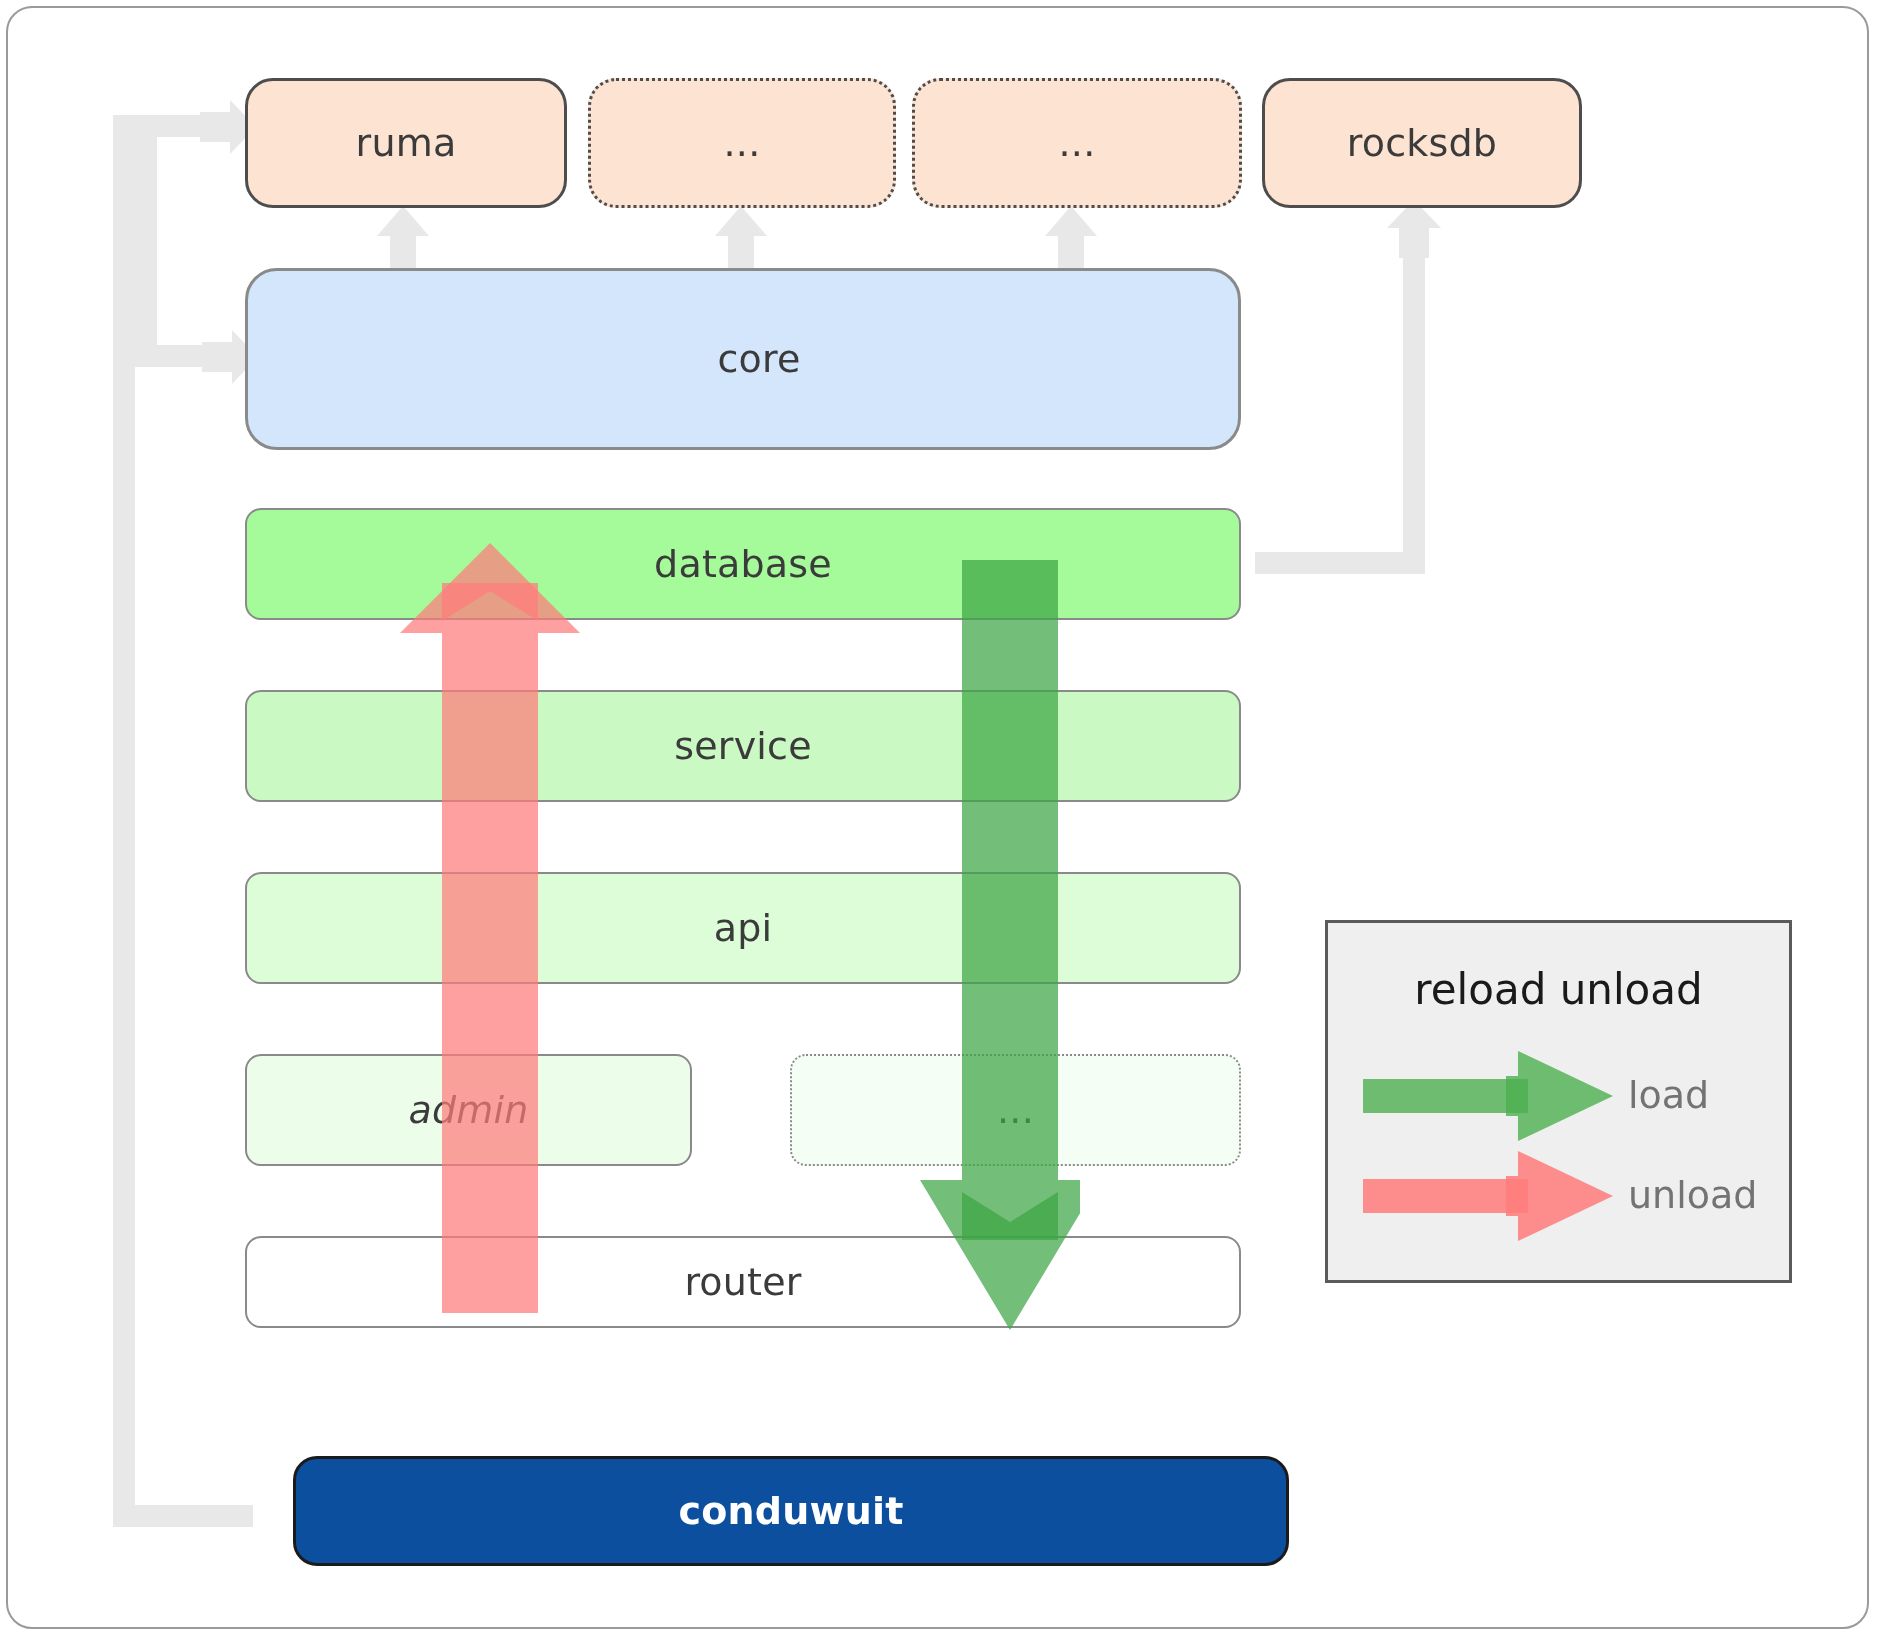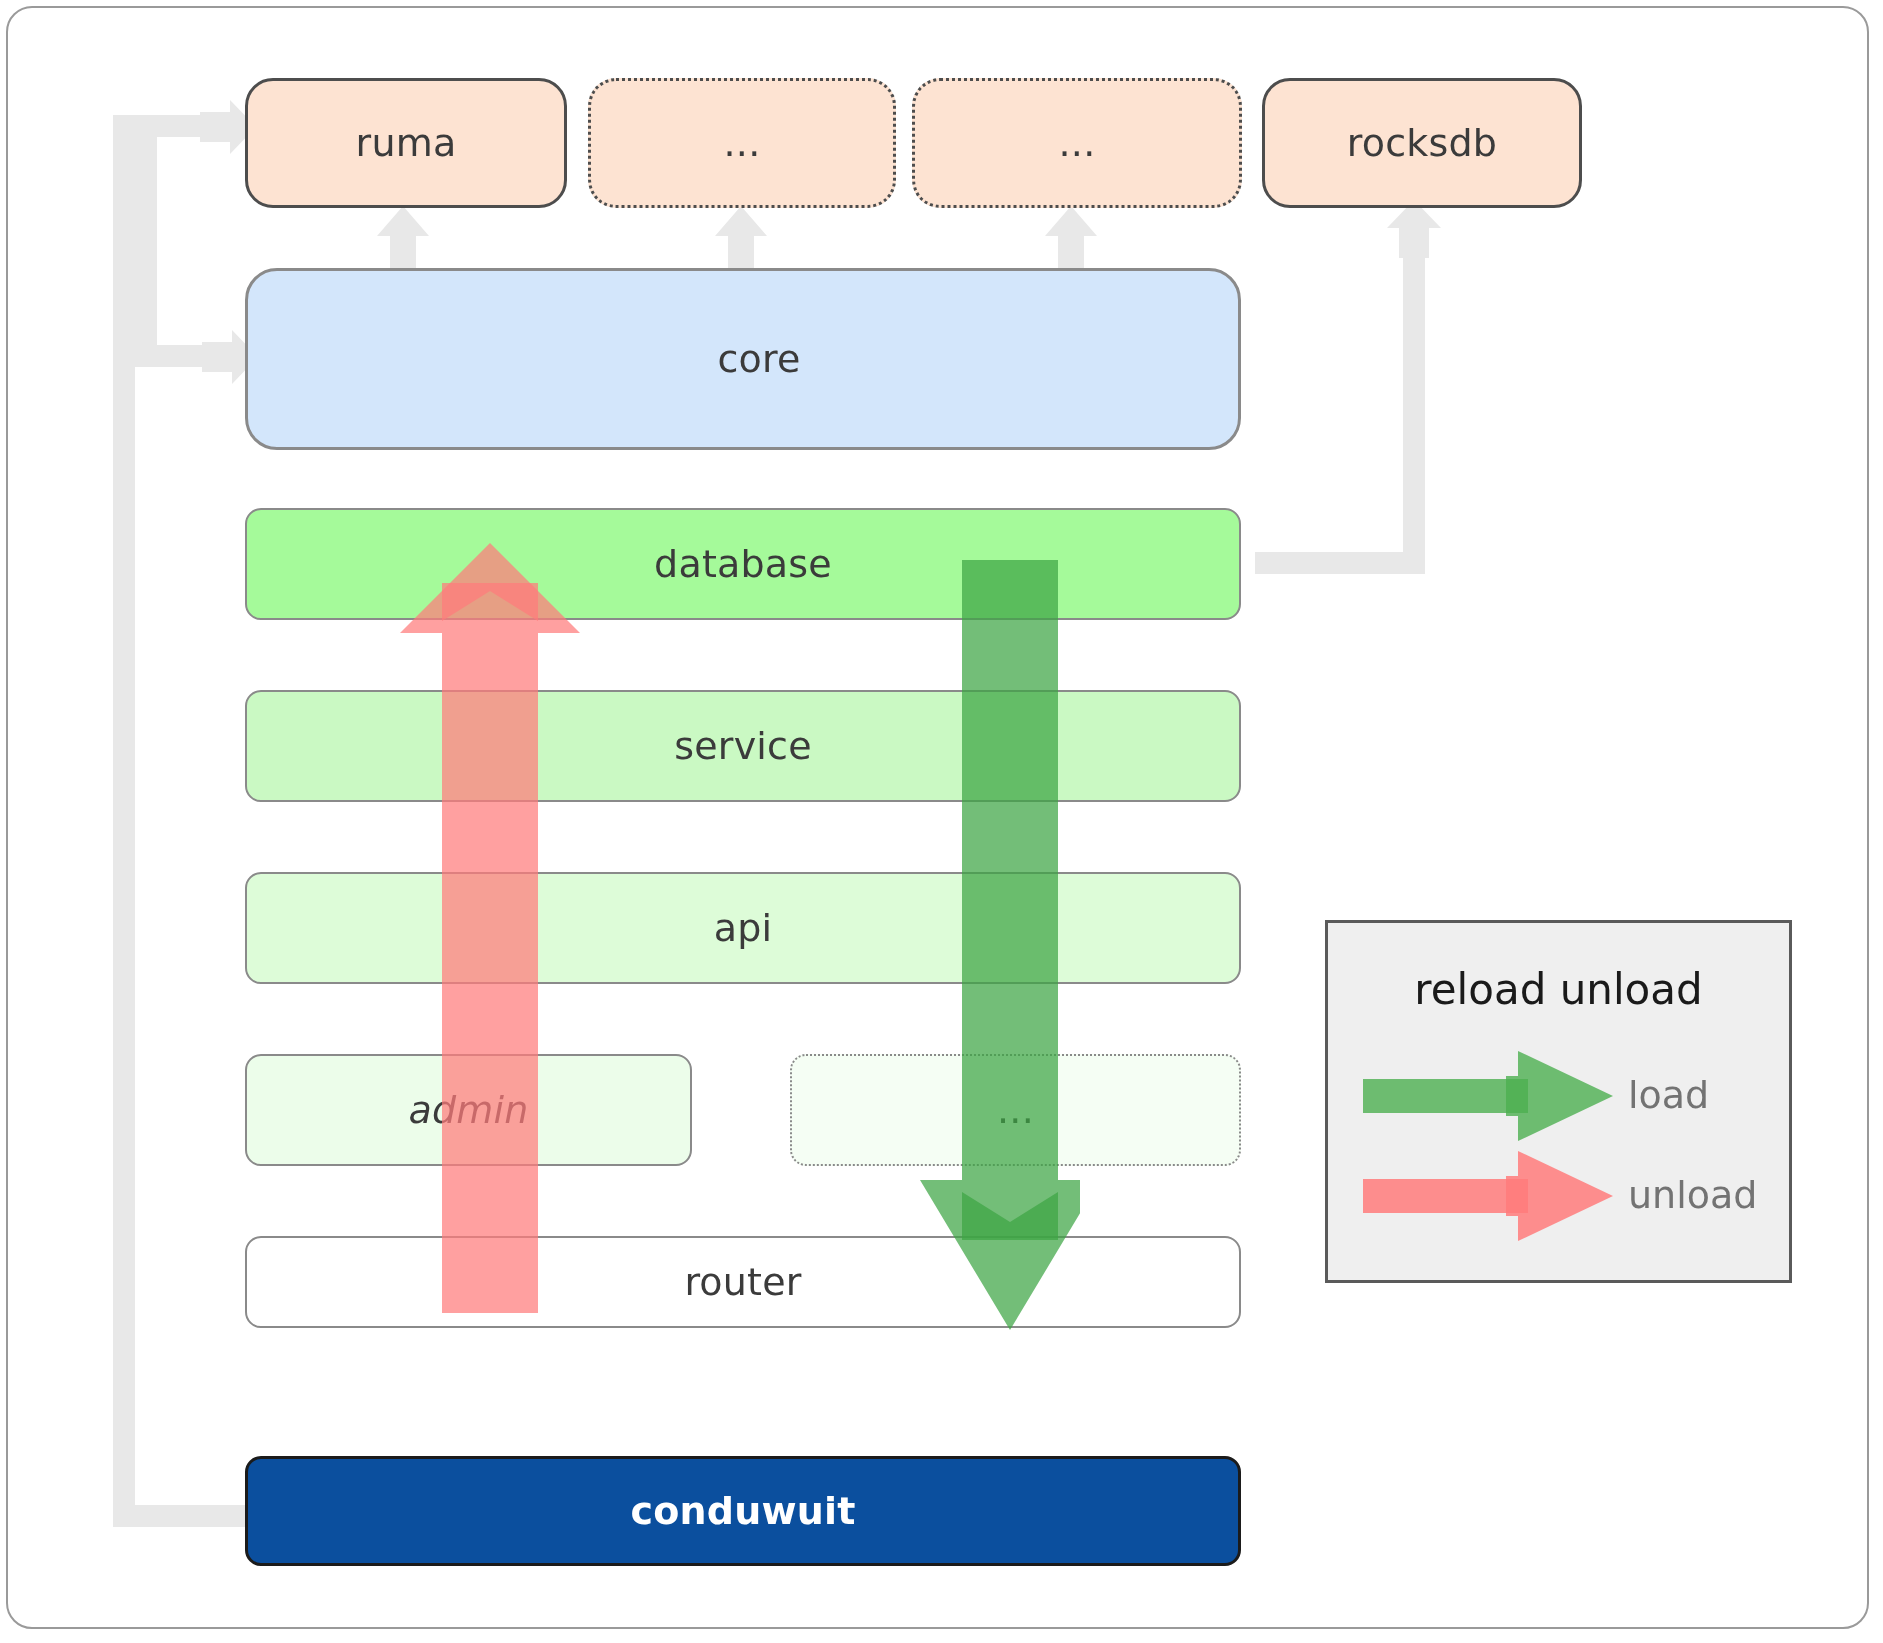--- a/index.html
+++ b/index.html
@@ -63,23 +63,24 @@
   .node.lyr {
     border: 2px solid #8a8a8a;
     border-radius: 16px;
   }
   .node.lyr.dotted {
     border: 2px dotted #8a8a8a;
   }
   .node.app {
     background: #0b4f9e;
     border: 3px solid #1b1b1b;
-    border-radius: 16px;
+    border-radius: 24px;
     color: #ffffff;
     font-weight: bold;
+    margin-left: 48px;
   }
 
   
   .grey { position: absolute; background: #e8e8e8; z-index: 1; }
   .grey-arrow { position: absolute; z-index: 1; }
 
   
   .legend {
     position: absolute;
     box-sizing: border-box;

